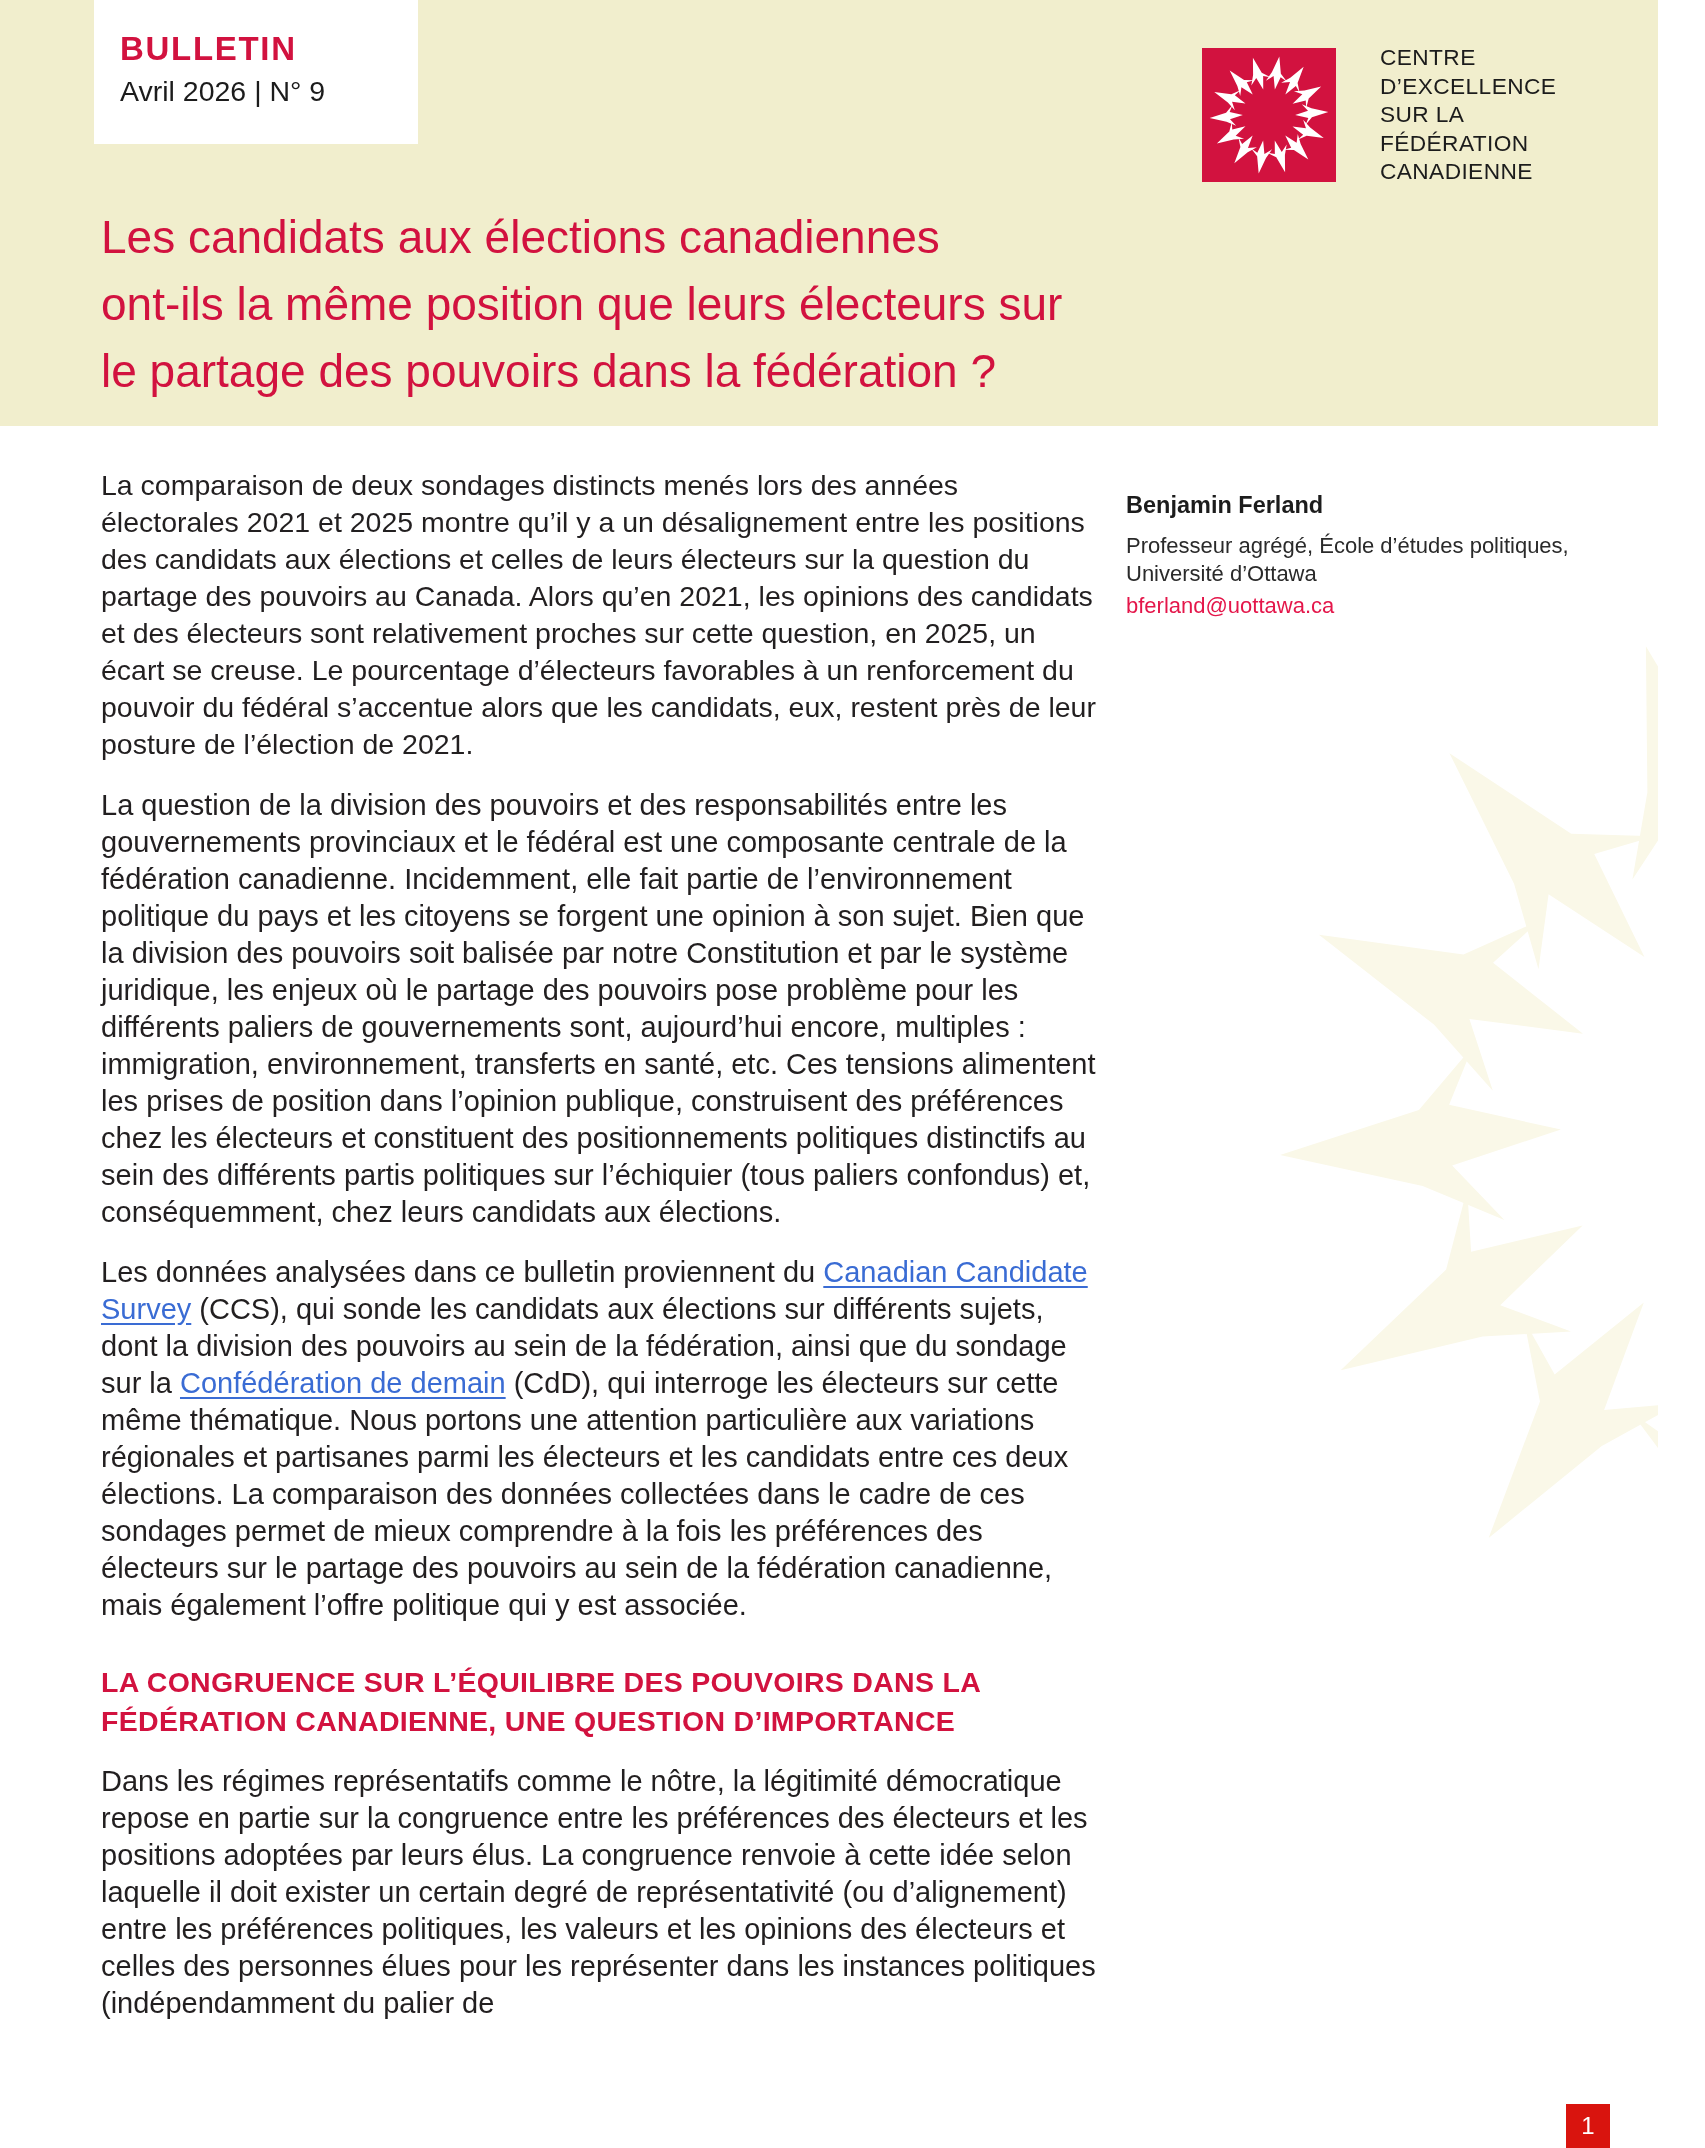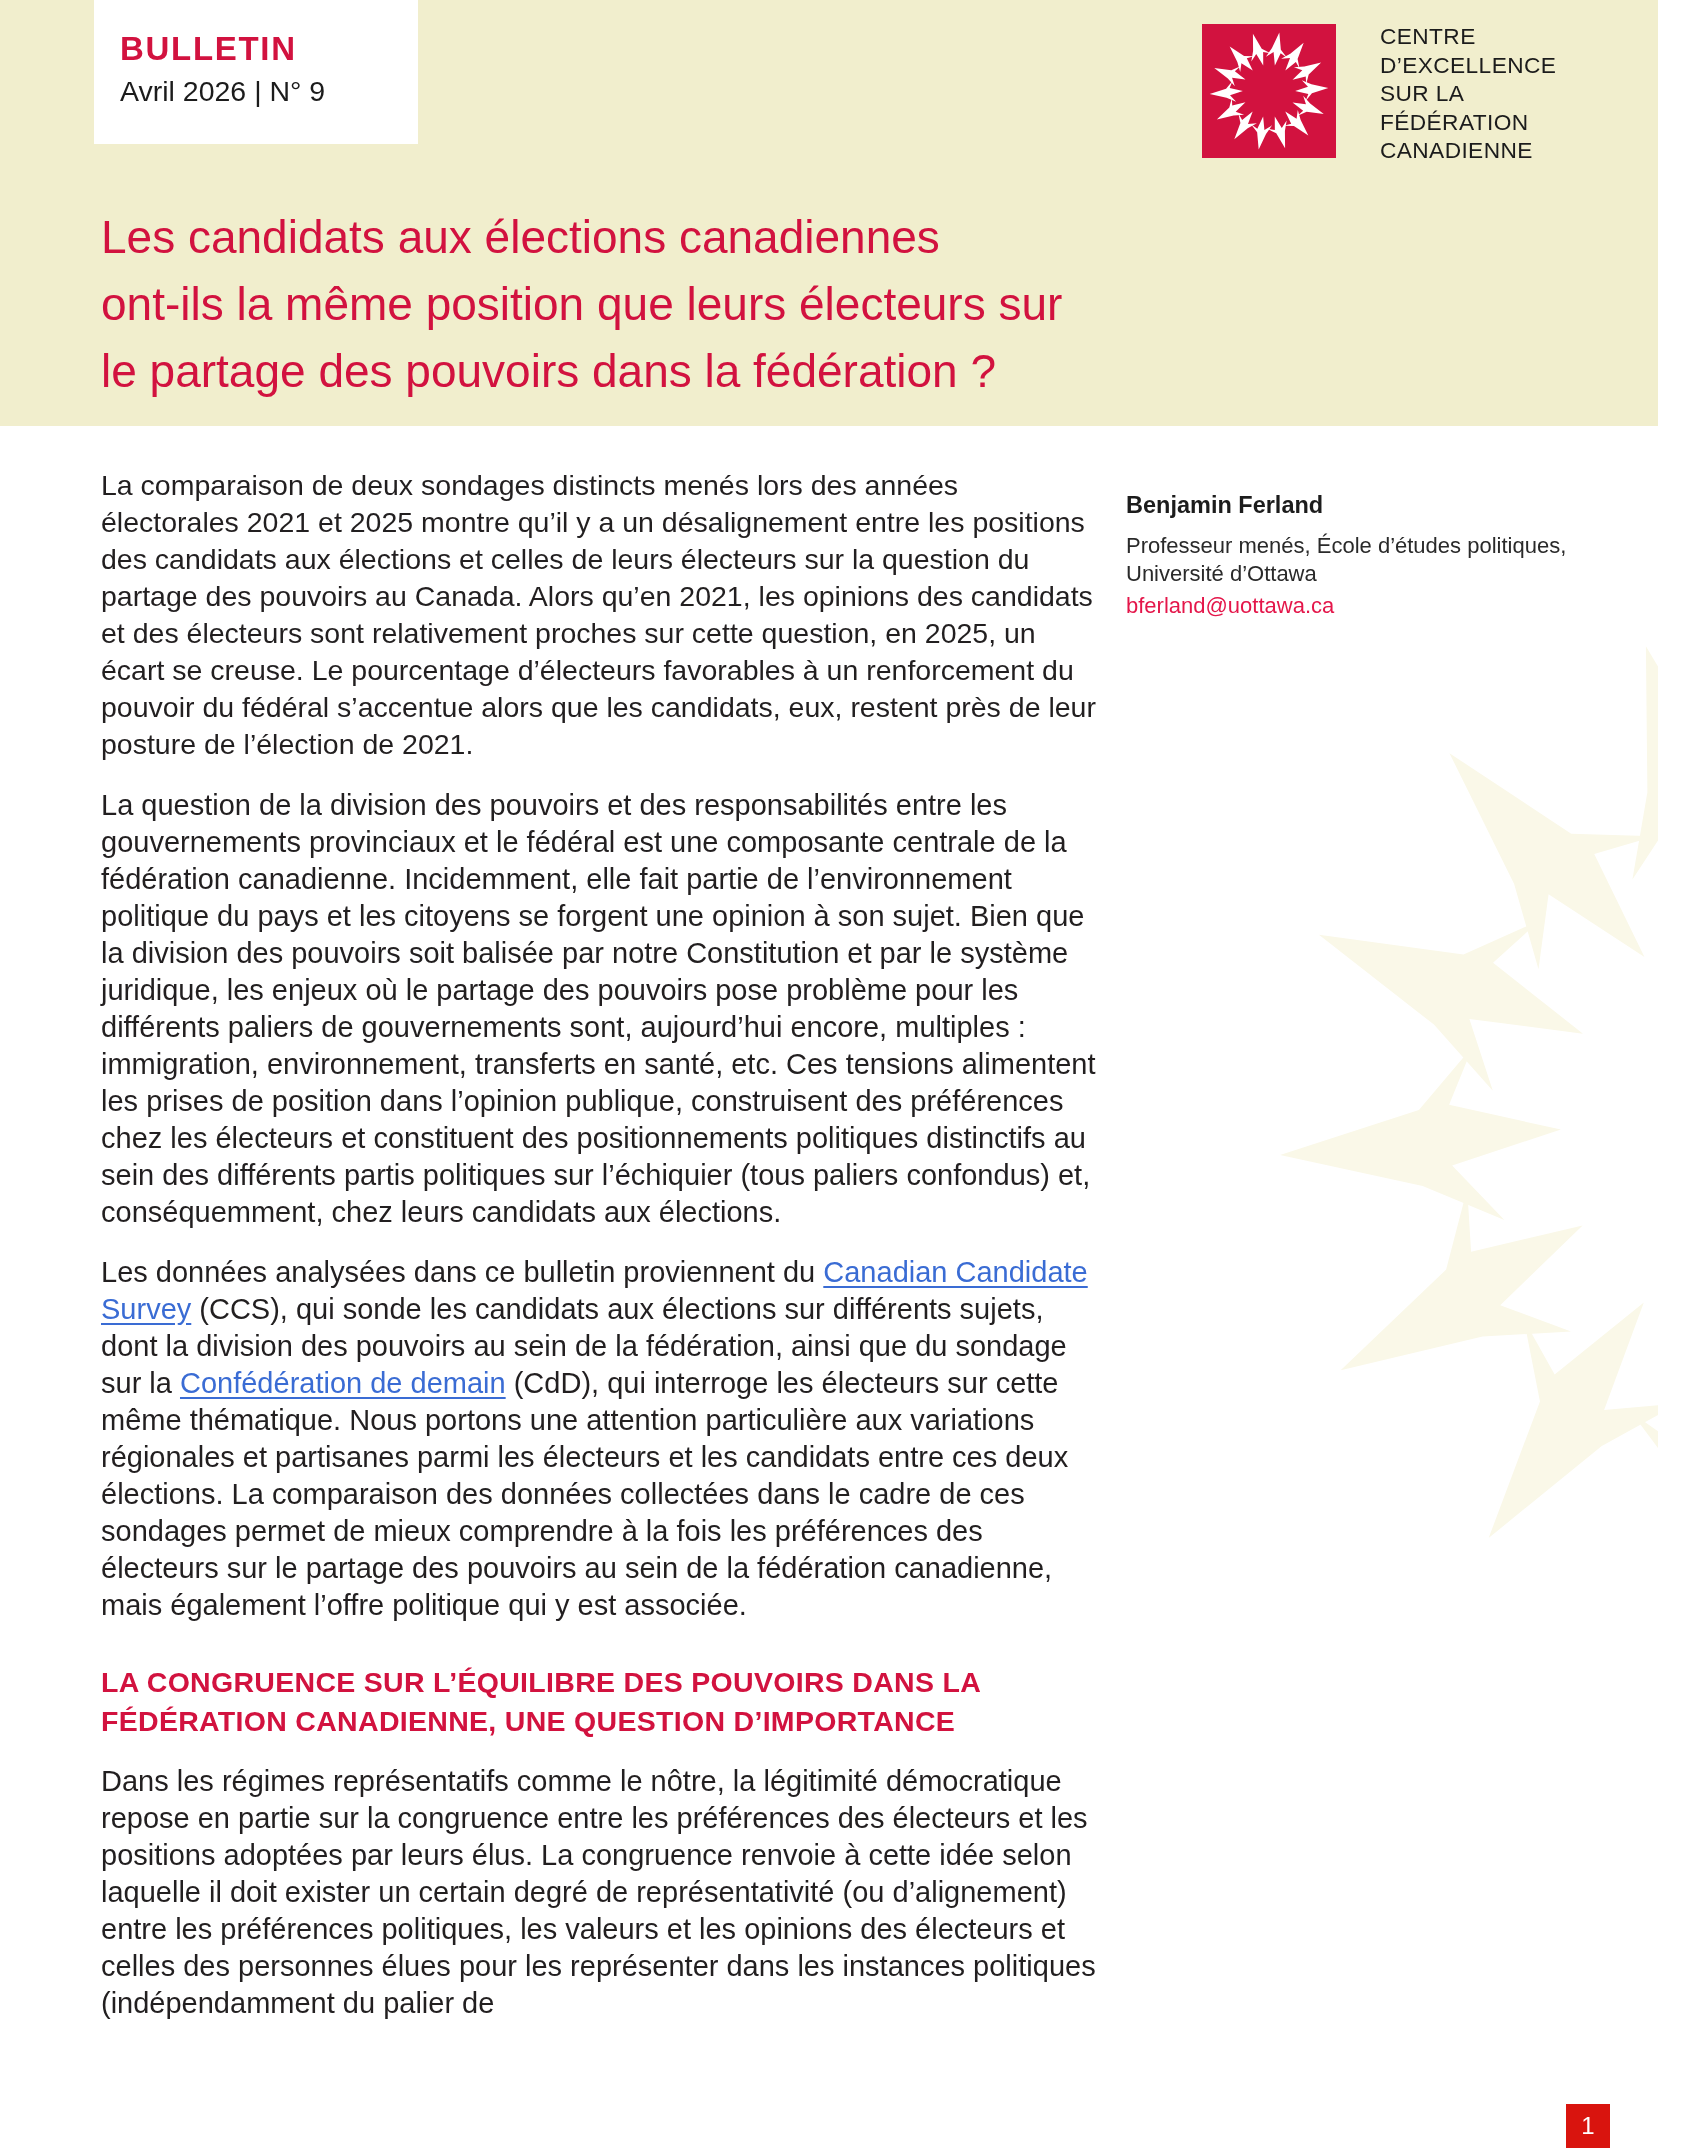--- a/index.html
+++ b/index.html
@@ -10,21 +10,21 @@
   html,body{background:#fff;}
   body{font-family:"Liberation Sans","DejaVu Sans",sans-serif;color:var(--ink);}
   .page{position:relative;width:1658px;height:2148px;background:#fff;overflow:hidden;}
 
   
   .band{position:absolute;left:0;top:0;width:1705px;height:426px;background:var(--band);z-index:1;}
   .masthead-box{position:absolute;left:94px;top:0;width:324px;height:144px;background:#fff;padding:30px 25px 0 26px;}
   .kicker{color:var(--brand-red);font-weight:bold;font-size:33px;letter-spacing:1.7px;}
   .issue{color:var(--muted-ink);font-size:28.5px;margin-top:7px;}
 
-  .org{position:absolute;left:1202px;top:24px;display:flex;}
+  .org{position:absolute;left:1202px;top:45px;display:flex;align-items:center;}
   .logo-square{width:134px;height:134px;background:var(--brand-red);display:flex;align-items:center;justify-content:center;}
   .logo-square svg{display:block;}
   .logo-square svg path{fill:#fff;}
   .org-name{margin-left:44px;margin-top:-1.7px;color:var(--muted-ink);font-size:22.7px;line-height:28.5px;letter-spacing:0.4px;}
 
   .doc-title{position:absolute;left:101px;top:204px;width:1343px;font-weight:400;color:var(--brand-red);font-size:46px;line-height:67px;}
 
   
   .watermark{position:absolute;left:1249px;top:597px;z-index:0;}
   .watermark path{fill:var(--watermark);}
@@ -122,21 +122,21 @@
     <h2 class="section-heading">
       <div>LA CONGRUENCE SUR L’ÉQUILIBRE DES POUVOIRS DANS LA</div>
       <div>FÉDÉRATION CANADIENNE, UNE QUESTION D’IMPORTANCE</div>
     </h2>
     <p class="body-p">Dans les régimes représentatifs comme le nôtre, la légitimité démocratique repose en partie sur la congruence entre les préférences des électeurs et les positions adoptées par leurs élus. La congruence renvoie à cette idée selon laquelle il doit exister un certain degré de représentativité (ou d’alignement) entre les préférences politiques, les valeurs et les opinions des électeurs et celles des personnes élues pour les représenter dans les instances politiques (indépendamment du palier de</p>
   </div>
 
   <aside class="sidebar">
     <div class="author">
       <div class="author-name">Benjamin Ferland</div>
-      <div class="author-role">Professeur menés, École d’études politiques, Université d’Ottawa</div>
+      <div class="author-role">Professeur agrégé, École d’études politiques, Université d’Ottawa</div>
       <a class="author-email" href="#">bferland@uottawa.ca</a>
     </div>
   </aside>
 
   <div class="page-number">
     <span>1</span>
   </div>
 
 </div>
 

